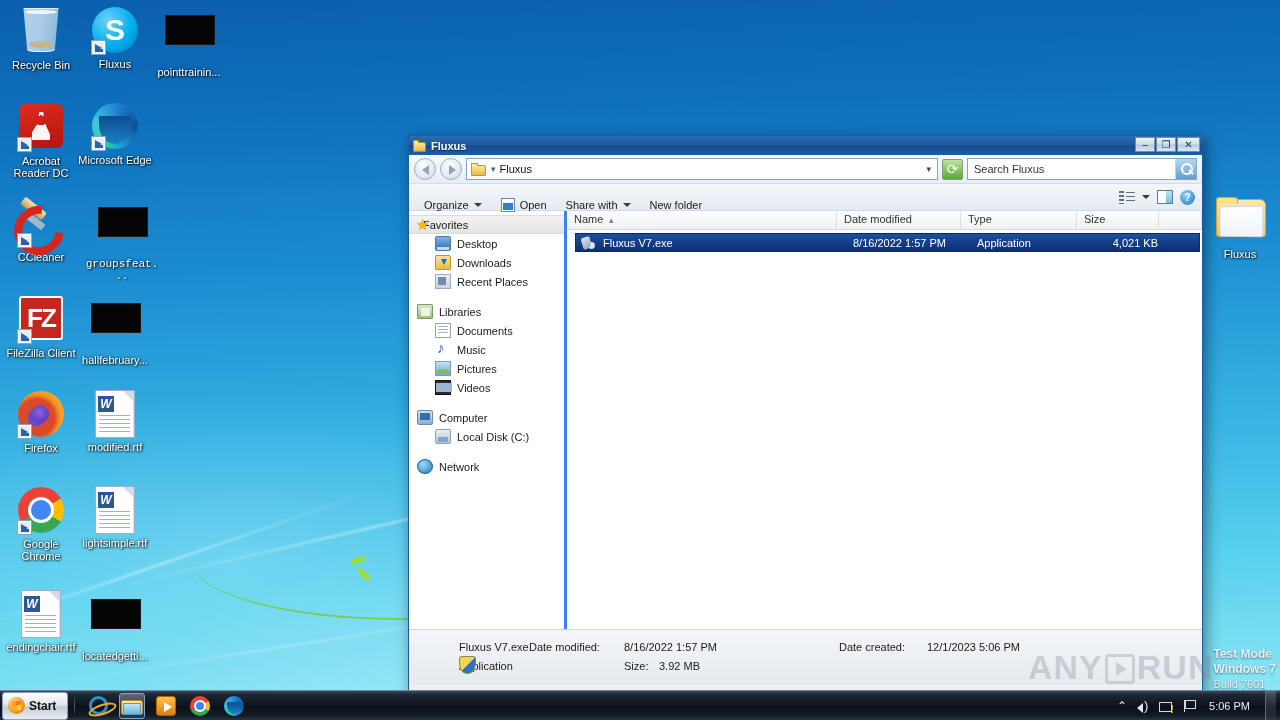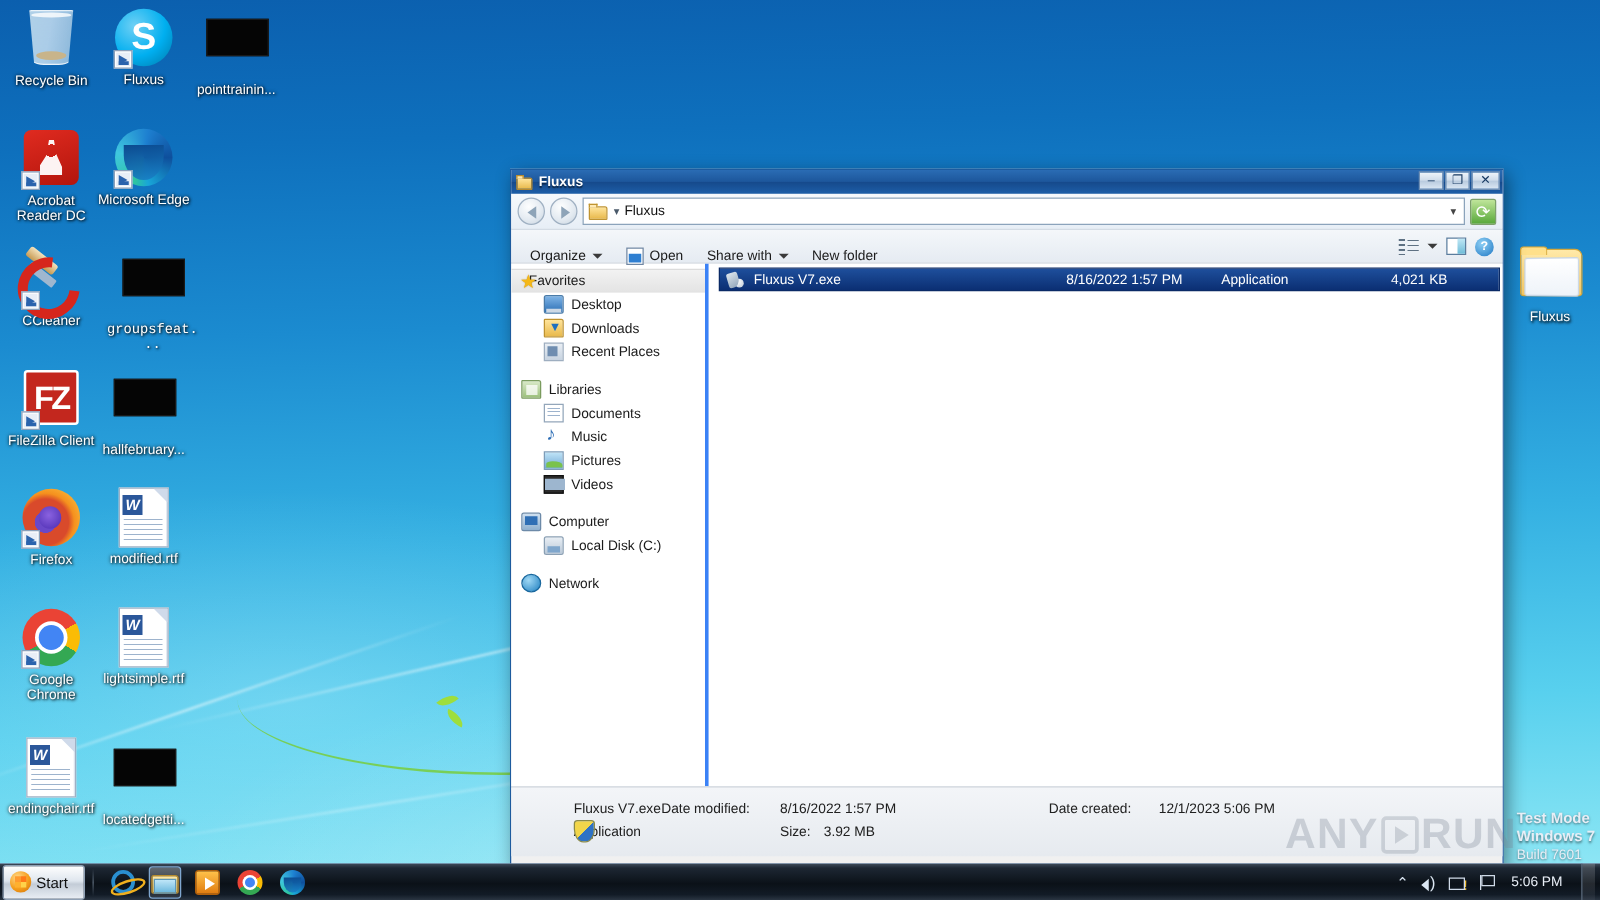--- a/index.html
+++ b/index.html
@@ -285,21 +285,21 @@
     border-top:1px solid #6f85a0; display:flex; align-items:center; }
   .startbtn{ width:66px; height:28px; margin-left:2px; display:flex; align-items:center; gap:4px;
     border-radius:3px; padding-left:5px; cursor:pointer;
     background: linear-gradient(#fefefe,#dfe6ee 45%,#c3ccd7 55%,#e9eef4);
     border:1px solid #8fa0b4; }
   .startorb{ width:17px;height:17px;border-radius:50%;flex:none;
     background: radial-gradient(circle at 36% 30%, #ffd98a, #f59d1b 55%, #cf6f06);
     position:relative; }
   .startorb::after{content:"";position:absolute;left:4px;top:4px;width:9px;height:9px;
     background: conic-gradient(#ff7a18 0 90deg,#ffd24a 90deg 180deg,#ffb02e 180deg 270deg,#ff9a2e 270deg 360deg);}
-  .startlbl{ font-size:12px; font-weight:normal; color:#101010; }
+  .startlbl{ font-size:12px; font-weight:bold; color:#101010; }
   .tbsep{ width:1px; height:22px; margin:0 6px; background: linear-gradient(transparent,#5a6878,transparent); }
   .qlaunch{ display:flex; align-items:center; gap:8px; padding-left:4px; }
   .qbtn{ width:26px;height:26px;display:flex;align-items:center;justify-content:center;cursor:pointer;border-radius:3px;}
   .qbtn.active{ border:1px solid #7fa6cf; background: linear-gradient(rgba(255,255,255,.30),rgba(255,255,255,.08)); }
   .q-ie{width:19px;height:19px;border-radius:50%;border:3px solid #2a8fd0;position:relative;}
   .q-ie::after{content:"";position:absolute;left:-4px;top:5px;width:25px;height:7px;border:2px solid #f0b01e;
     border-radius:50%;transform:rotate(-18deg);}
   .q-explorer{width:22px;height:18px;position:relative;}
   .q-explorer .b{position:absolute;left:0;top:3px;width:22px;height:15px;border-radius:2px 3px 2px 2px;
     background:linear-gradient(#ffe9a8,#e9bb4d);border:1px solid #b98d2c;}
@@ -489,20 +489,24 @@
       <div class="addrbar">
         <span class="fico">
             <i class="b"></i>
             <i class="t"></i>
           </span>
         <span class="crumb-sep">▾</span>
         <span>Fluxus</span>
         <span class="addr-drop">▾</span>
       </div>
       <div class="refreshbtn"></div>
+      <div class="searchbox">
+        <span>Search Fluxus</span>
+        <div class="searchbtn"></div>
+      </div>
     </div>
 
     <div class="toolbar">
       <div class="tbitem">
         <span>Organize</span>
         <span class="caret"></span>
       </div>
       <div class="tbitem">
         <span class="openico"></span>
         <span>Open</span>
@@ -570,20 +574,27 @@
             <span class="sico i-disk"></span>
             <span>Local Disk (C:)</span>
           </div>
           <div class="npgap"></div>
           <div class="npitem header">
             <span class="sico i-net"></span>
             <span>Network</span>
           </div>
         </div>
       <div class="files">
+        <div class="colhdr" id="colhdr">
+            <div class="c-name"><span>Name</span><span class="sortarrow">▲</span></div>
+            <div class="c-date"><span>Date modified</span></div>
+            <div class="c-type"><span>Type</span></div>
+            <div class="c-size"><span>Size</span></div>
+            <div class="c-rest"></div>
+          </div>
         <div id="filerows">
             <div class="row">
               <span class="exeico"></span>
               <div class="cell" style="width: 250px;">Fluxus V7.exe</div>
               <div class="cell" style="width: 124px;">8/16/2022 1:57 PM</div>
               <div class="cell" style="width: 116px;">Application</div>
               <div class="cell num" style="width: 82px;">4,021 KB</div>
             </div>
           </div>
       </div>

